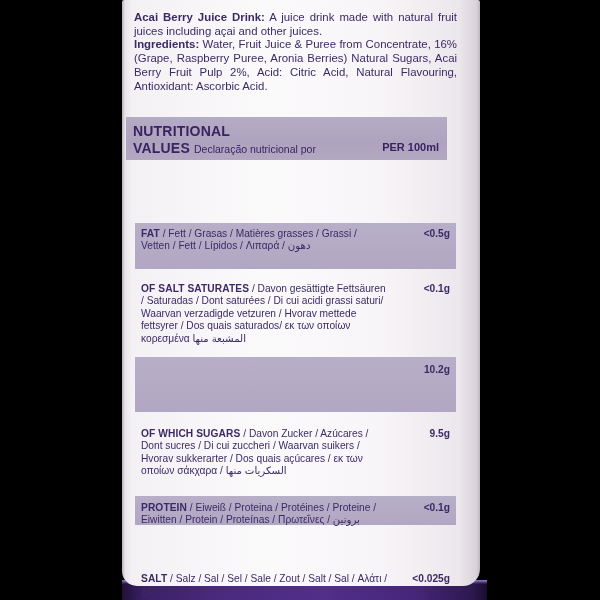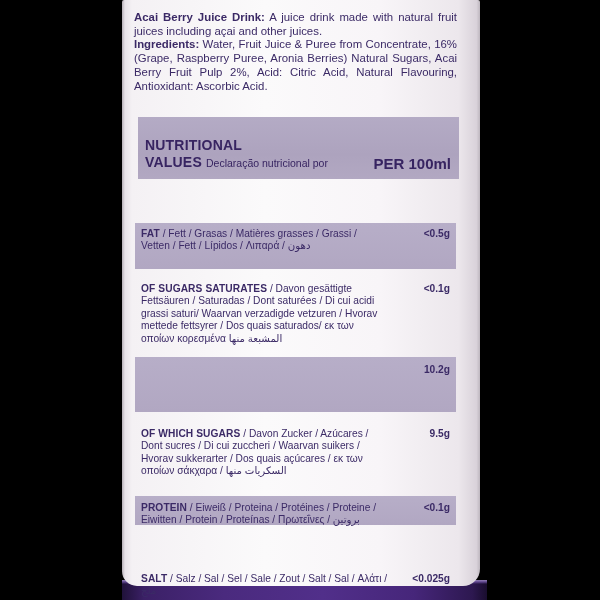--- a/index.html
+++ b/index.html
@@ -23,28 +23,28 @@
     border-radius:2px 2px 17px 15px;
     background:linear-gradient(90deg,#b7b0b8 0px,#e8e3e9 3px,#f4f1f4 10px,#fbfafb 40%,#f8f5f8 72%,#ece7ec 94%,#d9d2da 99%,#beb7bf 100%);
   }
   .intro{
     position:absolute;left:12px;top:11px;width:323px;
     font-size:11.4px;line-height:13.7px;color:#3b2a66;
     text-align:justify;
   }
   .intro b{font-weight:700;}
   .panel-header{
-    position:absolute;left:16px;top:117px;width:321px;height:62px;
+    position:absolute;left:4px;top:117px;width:321px;height:43px;
     background:linear-gradient(180deg,#b4abc5 0%,#ada3be 60%,#b2a8c2 100%);
-    color:#372461;box-sizing:border-box;padding:20px 7px 0 7px;
+    color:#372461;box-sizing:border-box;padding:6px 7px 0 7px;
   }
   .panel-title{font-size:14px;font-weight:700;line-height:16px;letter-spacing:.2px;}
   .panel-sub{font-size:10.5px;font-weight:400;letter-spacing:0;margin-left:4px;}
   .panel-per{
-    position:absolute;right:8px;bottom:7px;font-size:15px;font-weight:700;
+    position:absolute;right:8px;bottom:7px;font-size:11px;font-weight:700;
   }
   .nrow{
     position:absolute;left:13px;width:321px;box-sizing:border-box;
     display:flex;align-items:flex-start;
     color:#3b2a66;font-size:10.2px;line-height:12.4px;
     padding:4px 6px 4px 6px;
   }
   .nrow.band{
     background:linear-gradient(180deg,#b7aec8 0%,#b1a7c2 100%);
     gap:40px;
@@ -81,21 +81,21 @@
       <div class="panel-per">PER 100ml</div>
     </div>
 
 
     <div class="nrow band" id="row-fat">
       <div class="label"><b>FAT</b><span> / Fett / Grasas / Matières grasses  / Grassi / Vetten / Fett / Lípidos / Λιπαρά / دهون</span></div>
       <div class="value">&lt;0.5g</div>
     </div>
 
     <div class="nrow" id="row-saturates">
-      <div class="label"><b>OF SUGARS SATURATES</b><span> / Davon gesättigte Fettsäuren / Saturadas / Dont saturées / Di cui acidi grassi saturi/ Waarvan verzadigde vetzuren / Hvorav mettede fettsyrer / Dos quais saturados/ εκ των οποίων κορεσμένα المشبعة منها</span></div>
+      <div class="label"><b>OF SALT SATURATES</b><span> / Davon gesättigte Fettsäuren / Saturadas / Dont saturées / Di cui acidi grassi saturi/ Waarvan verzadigde vetzuren / Hvorav mettede fettsyrer / Dos quais saturados/ εκ των οποίων κορεσμένα المشبعة منها</span></div>
       <div class="value">&lt;0.1g</div>
     </div>
 
     <div class="nrow band" id="row-carbohydrate">
       <div class="value">10.2g</div>
     </div>
 
     <div class="nrow" id="row-sugars">
       <div class="label"><b>OF WHICH SUGARS</b><span> / Davon Zucker / Azúcares / Dont sucres / Di cui zuccheri / Waarvan suikers / Hvorav sukkerarter / Dos quais açúcares / εκ των οποίων σάκχαρα / السكريات منها</span></div>
       <div class="value">9.5g</div>

